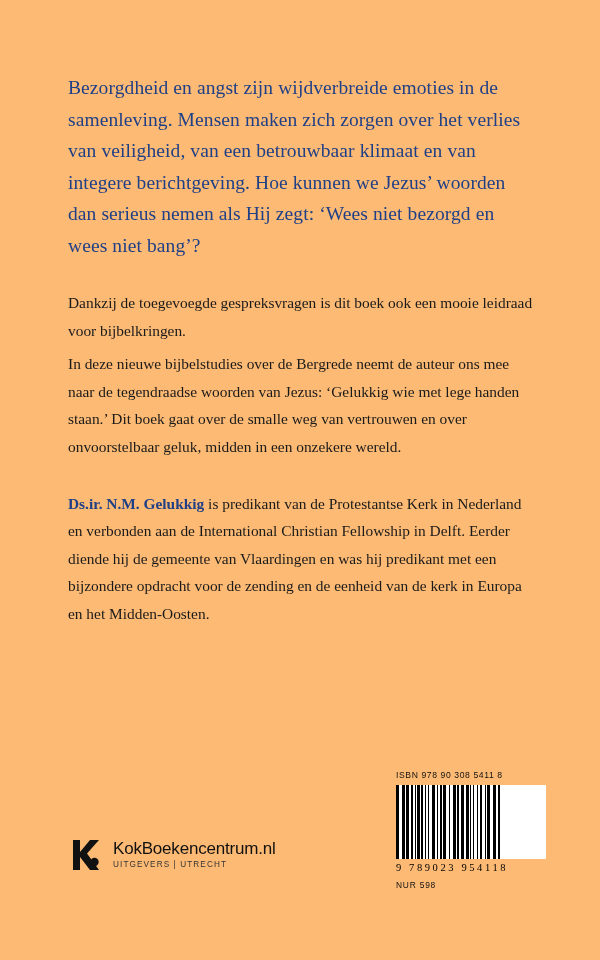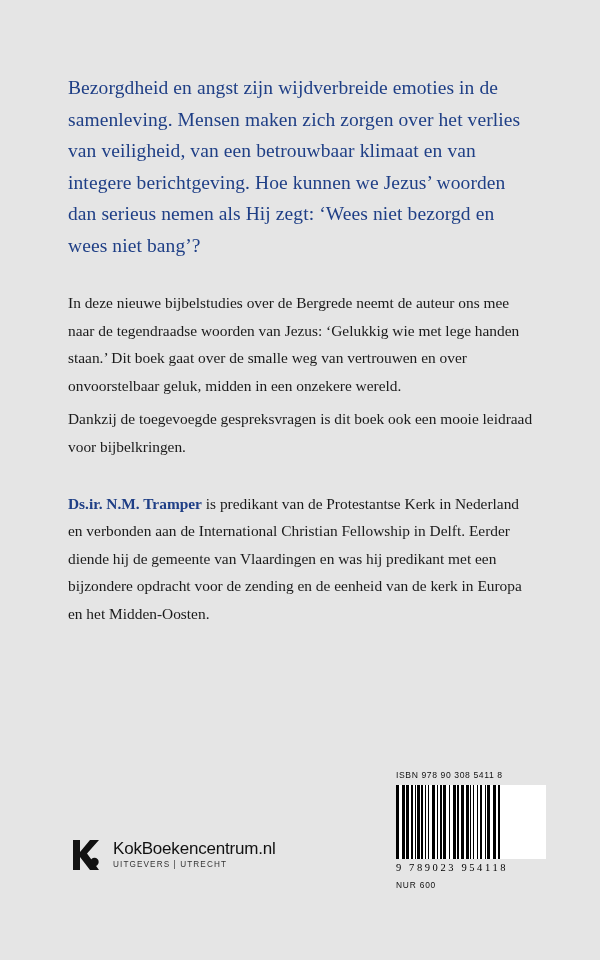--- a/index.html
+++ b/index.html
@@ -11,21 +11,21 @@
     height: 960px;
     background: #ffffff;
     font-family: "Liberation Serif", serif;
     color: #1b1b1b;
     overflow: hidden;
     position: relative;
   }
   .page {
     position: absolute;
     inset: 0;
-    background: #e5e5e5;
+    background: #fdba74;
   }
   .content {
     position: absolute;
     left: 68px;
     top: 72px;
     width: 466px;
   }
   .lead {
     color: #1f3f86;
     font-size: 19.5px;
@@ -127,25 +127,25 @@
   }
 </style>
 </head>
 <body>
 
 <div class="page">
 
   <div class="content">
     <p class="lead">Bezorgdheid en angst zijn wijdverbreide emoties in de samenleving. Mensen maken zich zorgen over het verlies van veiligheid, van een betrouwbaar klimaat en van integere berichtgeving. Hoe kunnen we Jezus’ woorden dan serieus nemen als Hij zegt: ‘Wees niet bezorgd en wees niet bang’?</p>
 
+    <p class="body-para">Dankzij de toegevoegde gespreksvragen is dit boek ook een mooie leidraad voor bijbelkringen.</p>
+
     <p class="body-para">In deze nieuwe bijbelstudies over de Bergrede neemt de auteur ons mee naar de tegendraadse woorden van Jezus: ‘Gelukkig wie met lege handen staan.’ Dit boek gaat over de smalle weg van vertrouwen en over onvoorstelbaar geluk, midden in een onzekere wereld.</p>
 
-    <p class="body-para">Dankzij de toegevoegde gespreksvragen is dit boek ook een mooie leidraad voor bijbelkringen.</p>
-
-    <p class="author-para"><span class="author-name">Ds.ir. N.M. Tramper</span><span> is predikant van de Protestantse Kerk in Nederland en verbonden aan de International Christian Fellowship in Delft. Eerder diende hij de gemeente van Vlaardingen en was hij predikant met een bijzondere opdracht voor de zending en de eenheid van de kerk in Europa en het Midden-Oosten.</span></p>
+    <p class="author-para"><span class="author-name">Ds.ir. N.M. Gelukkig</span><span> is predikant van de Protestantse Kerk in Nederland en verbonden aan de International Christian Fellowship in Delft. Eerder diende hij de gemeente van Vlaardingen en was hij predikant met een bijzondere opdracht voor de zending en de eenheid van de kerk in Europa en het Midden-Oosten.</span></p>
   </div>
 
   <div class="publisher">
     <div class="pub-mark">
       <svg width="34" height="34" viewBox="0 0 34 34" aria-hidden="true">
         <path d="M3 2 L10 2 L10 14 L20 2 L29 2 L17 15.5 L29 32 L20 32 L10 19 L10 32 L3 32 Z" fill="#111111"></path>
         <circle cx="24.5" cy="24" r="4.2" fill="#111111"></circle>
       </svg>
     </div>
     <div class="pub-text">
@@ -204,16 +204,16 @@
         <i style="width:1px;background:#000"></i>
         <i style="width:1px;background:transparent"></i>
         <i style="width:3px;background:#000"></i>
         <i style="width:3px;background:transparent"></i>
         <i style="width:3px;background:#000"></i>
         <i style="width:2px;background:transparent"></i>
         <i style="width:2px;background:#000"></i>
         <i style="width:2px;background:transparent"></i>
       </div>
     <div class="barcode-num">9 789023 954118</div>
-    <div class="nur">NUR 600</div>
+    <div class="nur">NUR 598</div>
   </div>
 
 </div>
 
 </body></html>

